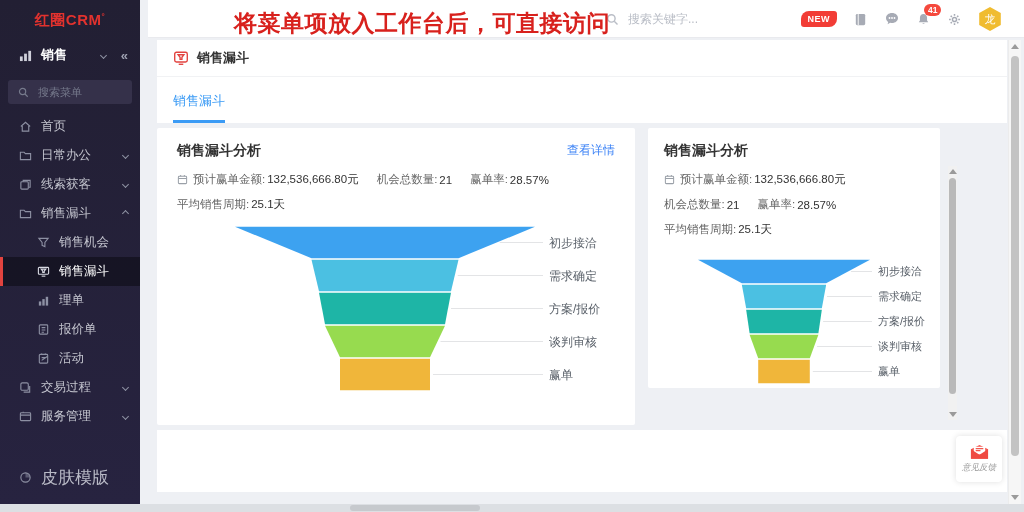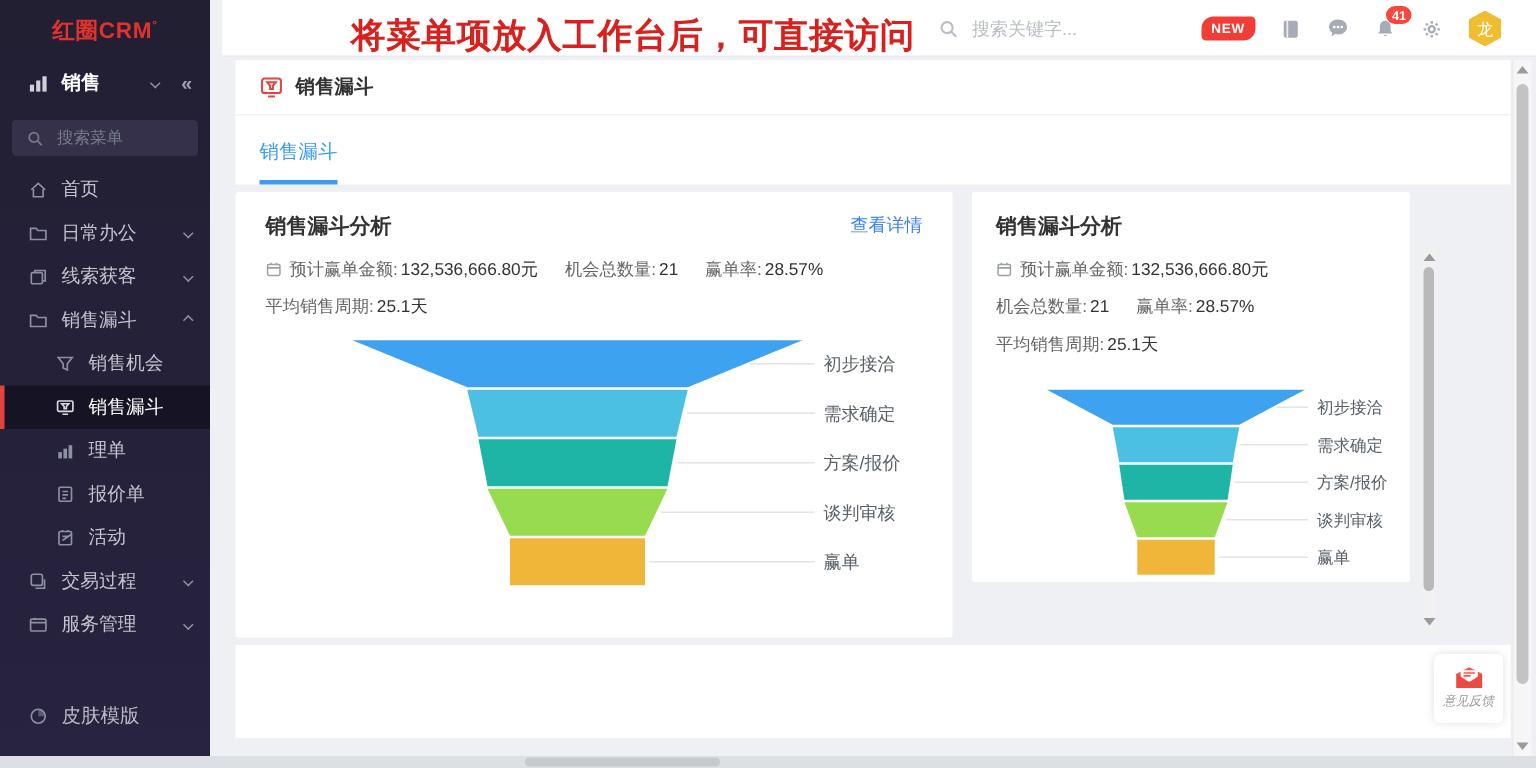--- a/index.html
+++ b/index.html
@@ -24,28 +24,28 @@
   .sb-search input::placeholder{color:#767a8c;}
   .nav{margin-top:6px;}
   .nav-item{height:29px;display:flex;align-items:center;padding:0 12px 0 18px;font-size:12.5px;cursor:pointer;position:relative;}
   .nav-item .nlabel{margin-left:9px;}
   .nav-item .chev{margin-left:auto;}
   .nav-item.sub{padding-left:36px;}
   .nav-item.active{background:rgba(0,0,0,.38);color:#fff;}
   .nav-item.active::before{content:"";position:absolute;left:0;top:0;bottom:0;width:3px;background:#e2433f;}
   .icn{flex:0 0 14px;display:inline-flex;align-items:center;justify-content:center;color:#8d90a3;}
   .nav-item.active .icn{color:#d8d9e2;}
-  .skin-row{position:absolute;bottom:14px;left:0;width:100%;height:28px;display:flex;align-items:center;padding:0 18px;font-size:13px;color:#b9bac6;}
+  .skin-row{position:absolute;bottom:14px;left:0;width:100%;height:28px;display:flex;align-items:center;padding:0 18px;font-size:17px;color:#b9bac6;}
   .skin-row .nlabel{margin-left:9px;}
 
   
   .main{position:absolute;left:148px;top:0;right:0;bottom:0;}
   .topbar{height:38px;background:#fff;border-bottom:1px solid #e9eaee;position:relative;}
   .annotation{position:absolute;left:86px;top:8px;font-size:23px;font-weight:bold;color:#d8211d;z-index:30;white-space:nowrap;letter-spacing:0.5px;}
-  .top-search{position:absolute;left:478px;top:0;height:38px;display:flex;align-items:center;color:#b9bdc6;}
+  .top-search{position:absolute;left:458px;top:0;height:38px;display:flex;align-items:center;color:#b9bdc6;}
   .top-search input{border:none;outline:none;font-size:12px;color:#555;width:150px;margin-left:7px;background:transparent;}
   .top-search input::placeholder{color:#b9bdc6;}
   .top-icons{position:absolute;right:22px;top:0;height:38px;display:flex;align-items:center;gap:16px;}
   .badge-new{background:#f23d36;color:#fff;font-size:9px;font-weight:bold;padding:3px 7px;border-radius:8px 3px 8px 3px;letter-spacing:.5px;margin-left:20px;}
   .tico{color:#a7abb5;display:inline-flex;position:relative;}
   .bell-badge{position:absolute;top:-8px;left:8px;background:#f5493d;color:#fff;font-size:8.5px;padding:1px 4px;border-radius:7px;font-weight:bold;}
   .avatar{width:24px;height:24px;background:#f0bc30;color:#fff;font-size:11px;display:flex;align-items:center;justify-content:center;
     clip-path:polygon(50% 0,95% 25%,95% 75%,50% 100%,5% 75%,5% 25%);}
 
   .content{position:absolute;top:38px;left:0;right:17px;bottom:8px;}

